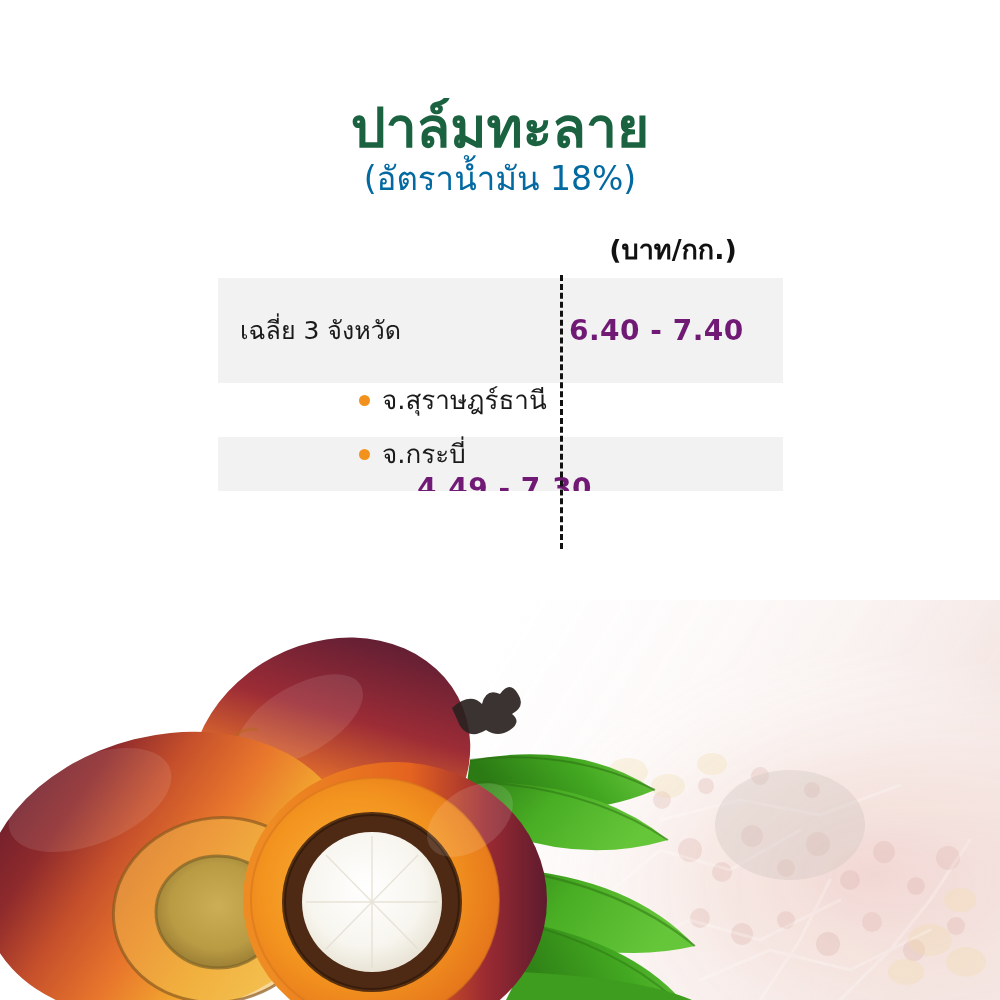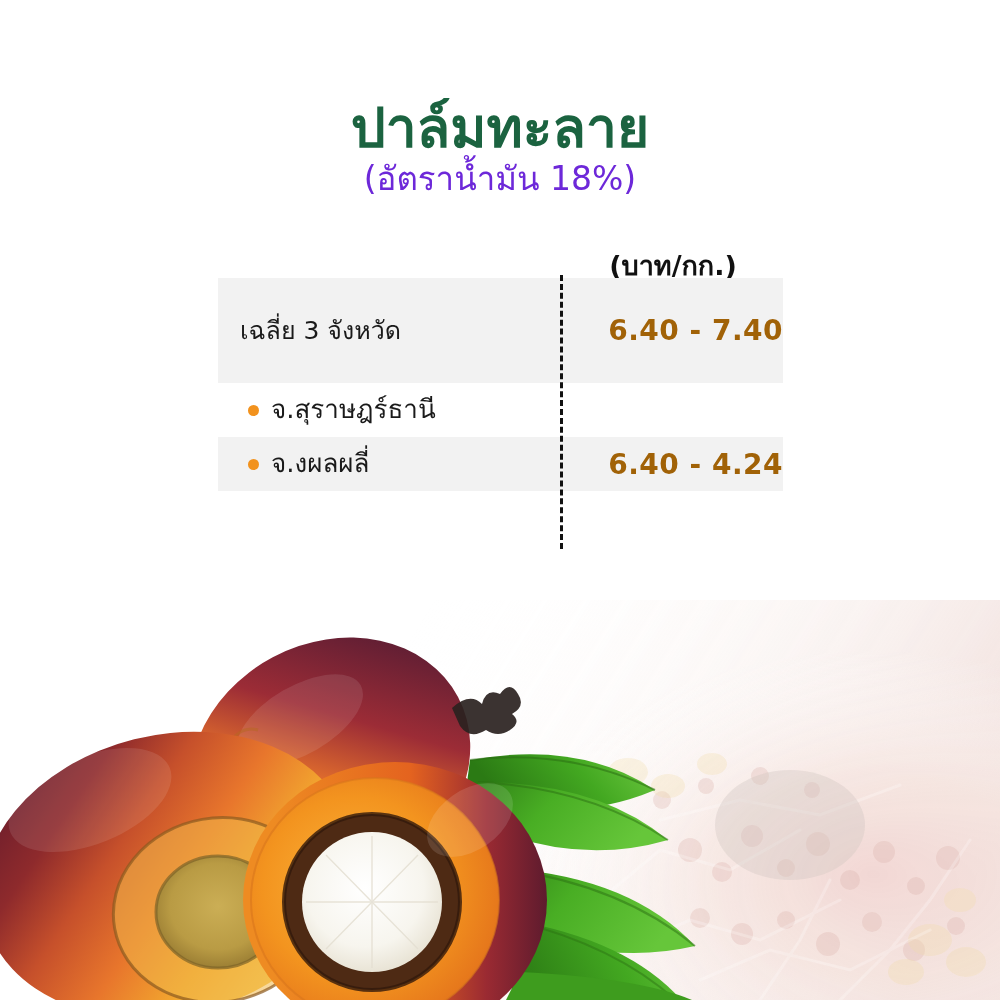--- a/index.html
+++ b/index.html
@@ -34,29 +34,29 @@
     font-size: 55px;
     font-weight: bold;
     color: #1B6340;
     line-height: 1.05;
     letter-spacing: 0px;
   }
   .subtitle {
     margin-top: 2px;
     font-size: 33px;
     font-weight: normal;
-    color: #6d28d9;
+    color: #0369a1;
     line-height: 1.15;
   }
 
   
   .unit-label {
     position: absolute;
     left: 562px;
-    top: 244px;
+    top: 228px;
     width: 222px;
     text-align: center;
     font-size: 27px;
     font-weight: bold;
     color: #111111;
   }
 
   
   .table {
     position: absolute;
@@ -67,21 +67,21 @@
   .row {
     position: relative;
     display: flex;
     align-items: center;
     box-sizing: border-box;
   }
   .row.shaded { background: #F2F2F2; }
   .row.plain  { background: #FFFFFF; }
 
   .row-main   { height: 105px; }
-  .row-sub    { height: 54px; }
+  .row-sub    { height: 54px; flex-direction: column; }
 
   .cell-label {
     width: 343px;
     box-sizing: border-box;
     padding-left: 22px;
     display: flex;
     align-items: center;
   }
   .cell-label.sub { padding-left: 30px; }
 
@@ -96,24 +96,24 @@
     width: 11px;
     height: 11px;
     border-radius: 50%;
     background: #F2921D;
     margin-right: 12px;
     flex: 0 0 auto;
   }
 
   .cell-price {
     flex: 1 1 auto;
-    text-align: right;
+    text-align: left;
     font-size: 28px;
     font-weight: bold;
-    color: #a16207;
+    color: #701a75;
     letter-spacing: 0.5px;
     padding-left: 8px;
   }
 
   
   .divider {
     position: absolute;
     left: 342px;
     top: -3px;
     width: 0;
@@ -158,23 +158,23 @@
     <div class="row plain row-sub">
       <div class="cell-label sub">
         <span class="bullet"></span>
         <span class="label-text">จ.สุราษฎร์ธานี</span>
       </div>
     </div>
 
     <div class="row shaded row-sub">
       <div class="cell-label sub">
         <span class="bullet"></span>
-        <span class="label-text">จ.งผลผลี่</span>
+        <span class="label-text">จ.กระบี่</span>
       </div>
-      <div class="cell-price">6.40 - 4.24</div>
+      <div class="cell-price">4.49 - 7.30</div>
     </div>
 
     <div class="row plain row-sub">
     </div>
 
     <div class="divider"></div>
   </div>
 
   <div class="photo">
     <svg width="1000" height="400" viewBox="0 0 1000 400" xmlns="http://www.w3.org/2000/svg">

